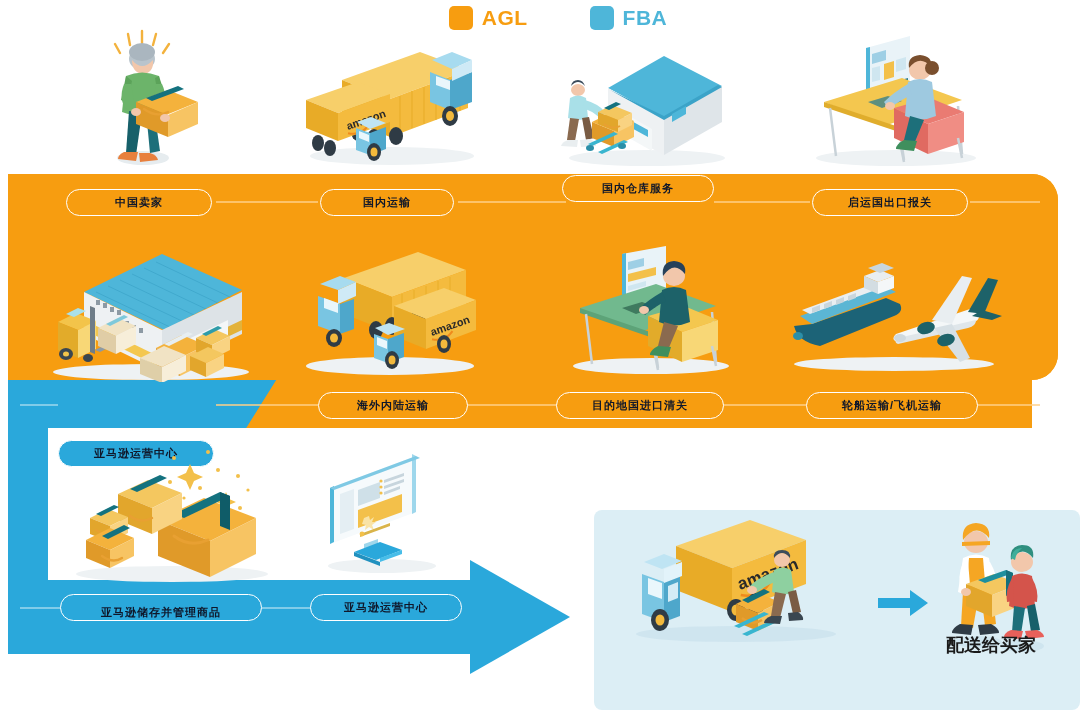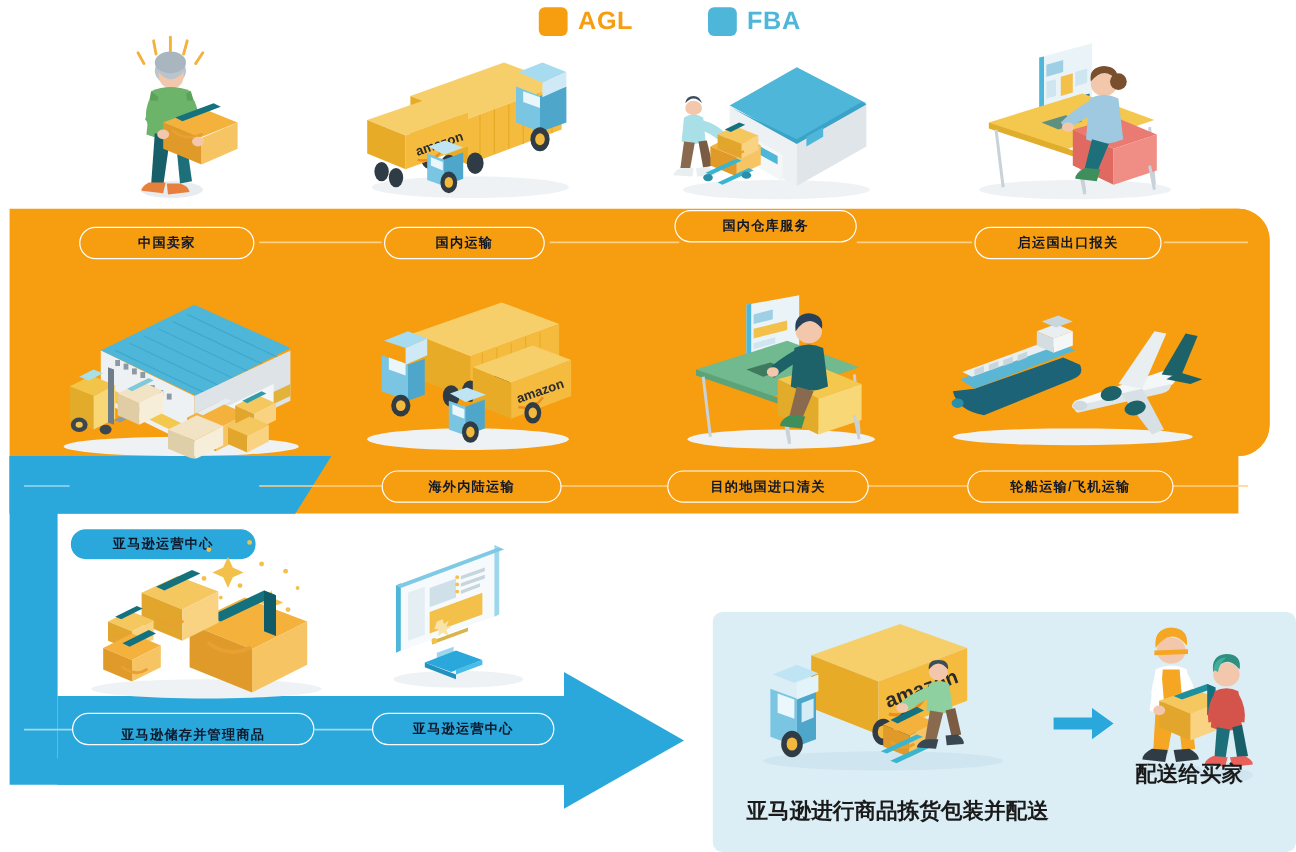--- a/index.html
+++ b/index.html
@@ -643,20 +643,19 @@
     <span>目的地国进口清关</span>
   </div>
 
   <div class="chip onblue" style="left:60px;top:594px;width:202px;align-items:flex-end;">
     <span>亚马逊储存并管理商品</span>
   </div>
   <div class="chip onblue" style="left:310px;top:594px;width:152px;">
     <span>亚马逊运营中心</span>
   </div>
 
-  <div class="bcap" style="left:622px;top:664px;">亚马逊进行商品拣货包装并配送</div>
   <div class="bcap" style="left:946px;top:633px;">配送给买家</div>
 
   <svg class="illu" style="left:876px;top:588px;" width="56" height="30" viewBox="0 0 56 30">
     <path d="M2 10 L34 10 L34 2 L52 15 L34 28 L34 20 L2 20 Z" fill="#2aa8db"></path>
   </svg>
 
 </div>
 
 </body></html>

